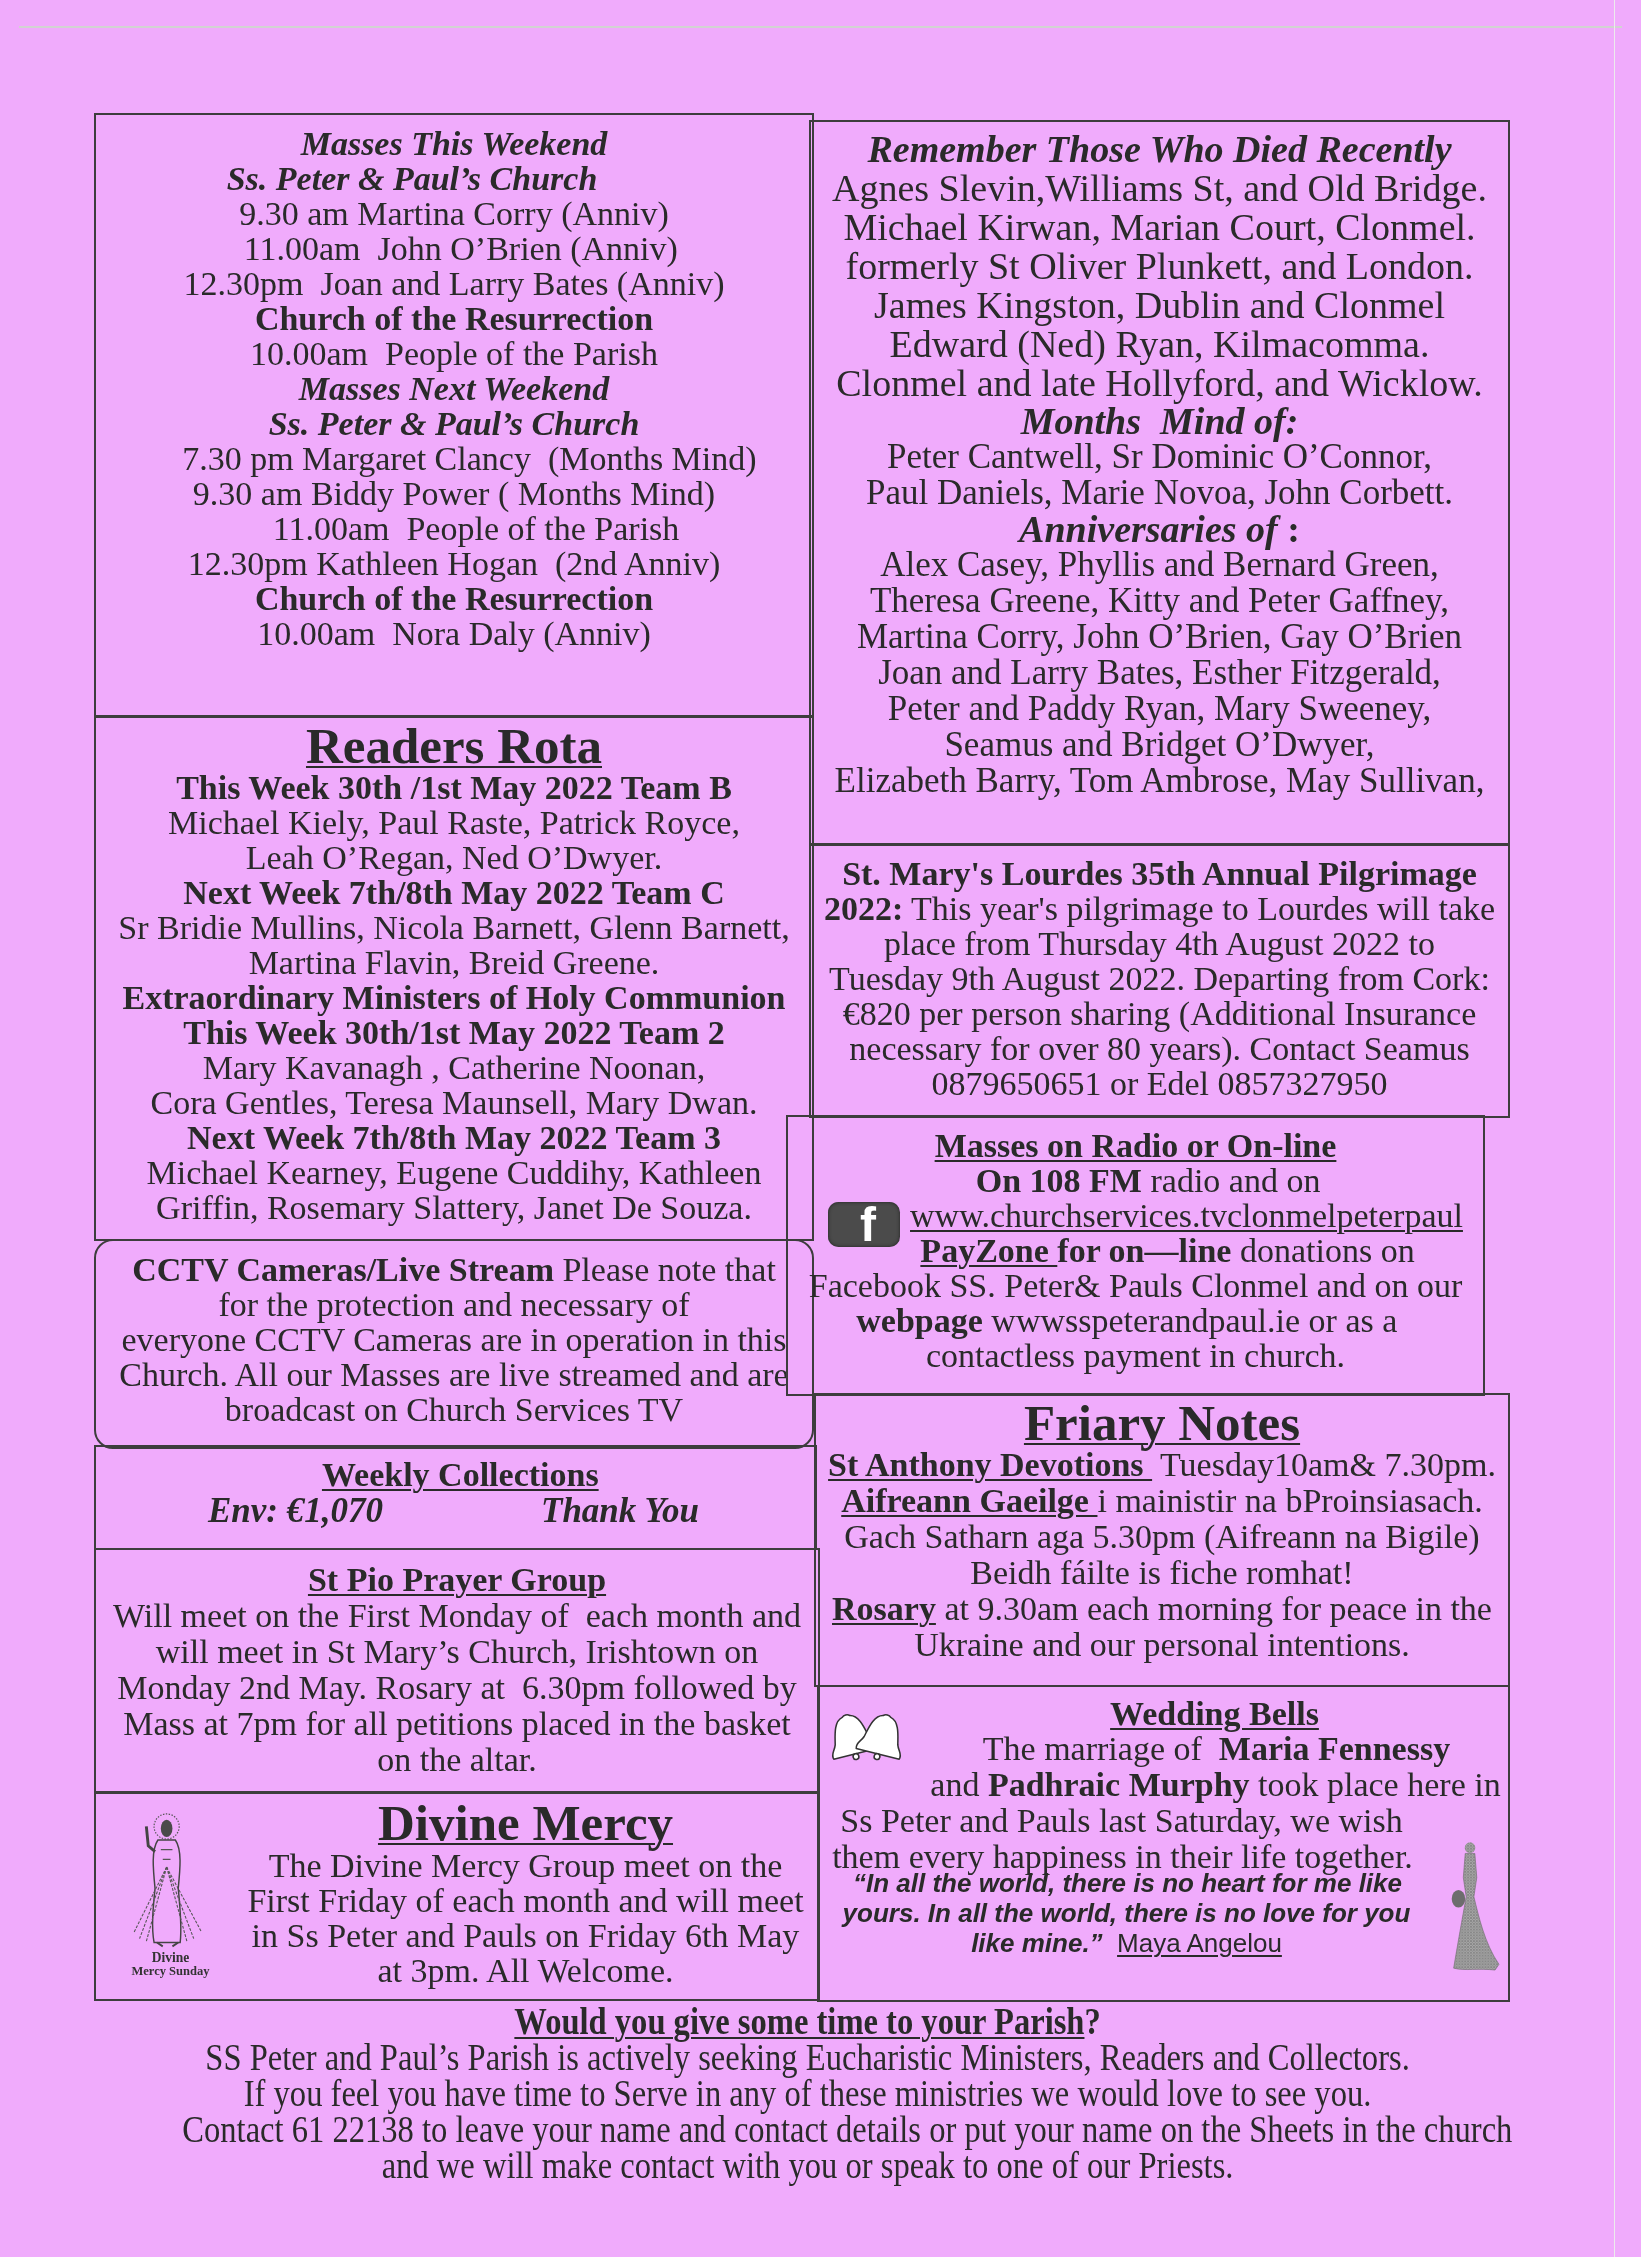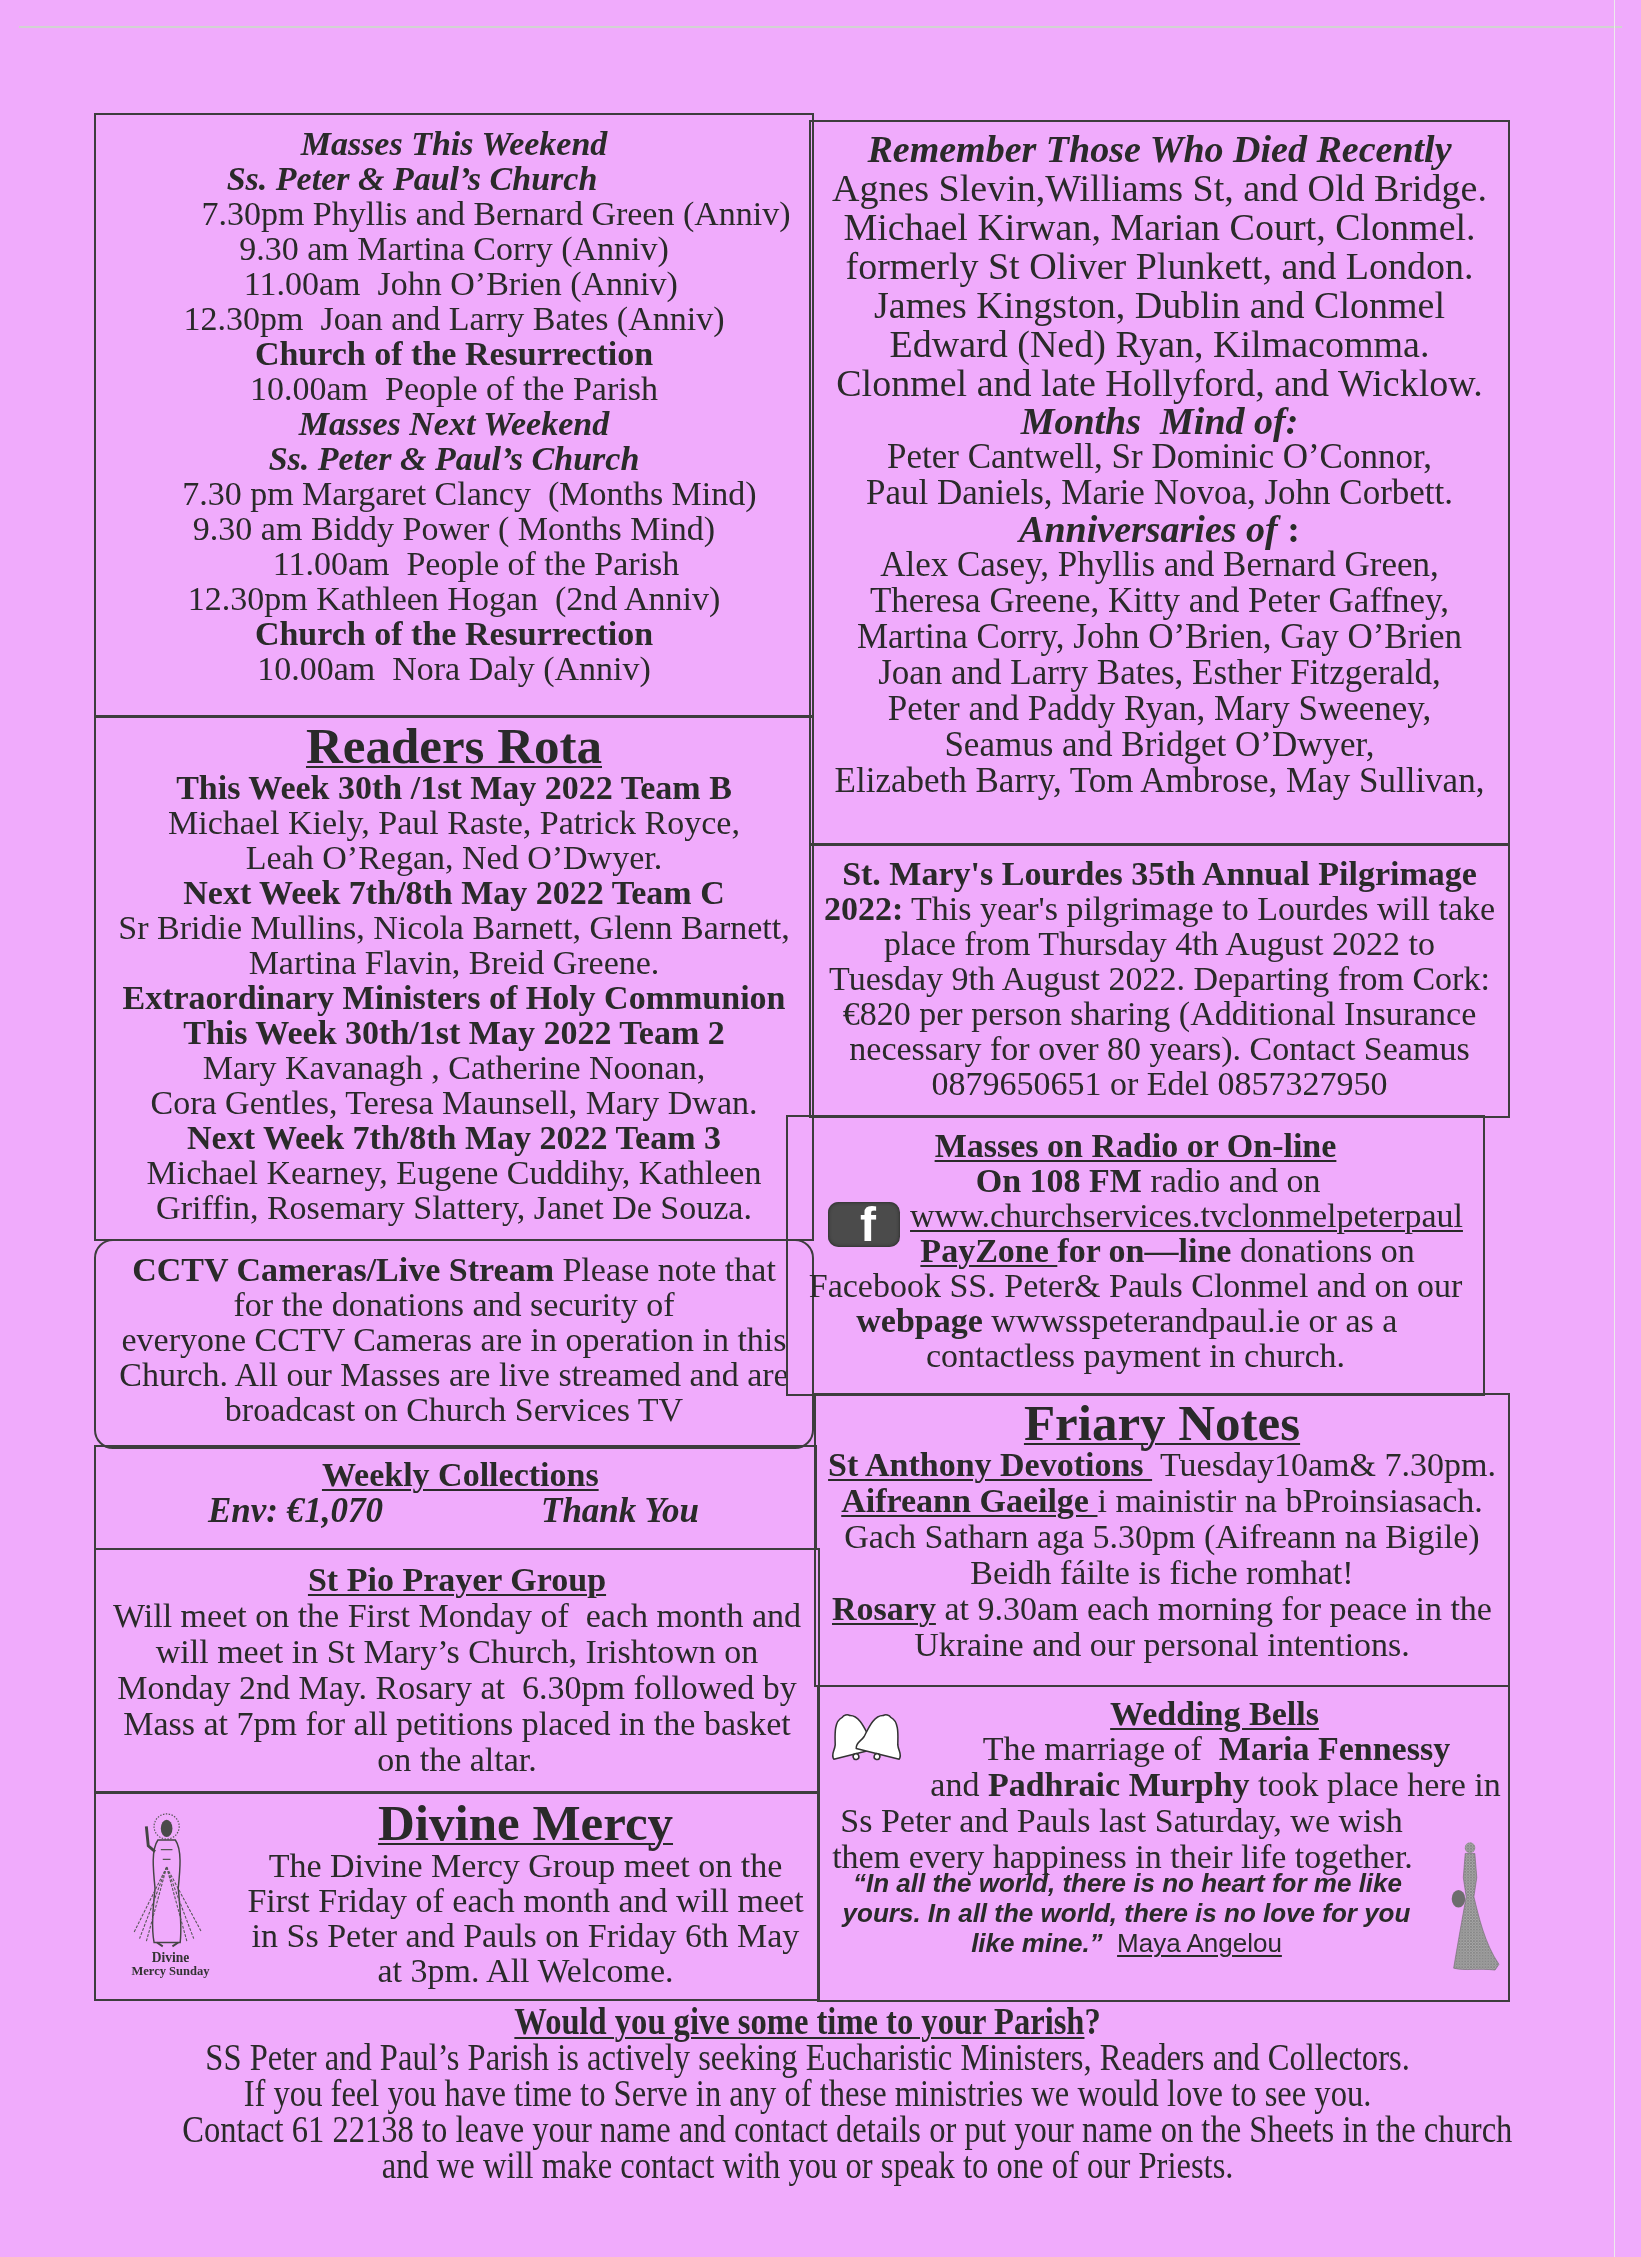--- a/index.html
+++ b/index.html
@@ -61,21 +61,20 @@
 </head>
 <body>
 
 <div class="page">
   <div class="scan-top"></div>
   <div class="scan-right"></div>
 
   <section class="box" id="b-masses">
     <div class="ln bi">Masses This Weekend</div>
     <div class="ln bi" style="left:-42px">Ss. Peter &amp; Paul’s Church</div>
-    <div class="ln" style="left:42px">7.30pm Phyllis and Bernard Green (Anniv)</div>
     <div class="ln">9.30 am Martina Corry (Anniv)</div>
     <div class="ln" style="left:6.8px">11.00am  John O’Brien (Anniv)</div>
     <div class="ln">12.30pm  Joan and Larry Bates (Anniv)</div>
     <div class="ln b">Church of the Resurrection</div>
     <div class="ln">10.00am  People of the Parish</div>
     <div class="ln bi">Masses Next Weekend</div>
     <div class="ln bi">Ss. Peter &amp; Paul’s Church</div>
     <div class="ln" style="left:15.4px">7.30 pm Margaret Clancy  (Months Mind)</div>
     <div class="ln">9.30 am Biddy Power ( Months Mind)</div>
     <div class="ln" style="left:22px">11.00am  People of the Parish</div>
@@ -96,21 +95,21 @@
     <div class="ln b">This Week 30th/1st May 2022 Team 2</div>
     <div class="ln">Mary Kavanagh , Catherine Noonan,</div>
     <div class="ln">Cora Gentles, Teresa Maunsell, Mary Dwan.</div>
     <div class="ln b">Next Week 7th/8th May 2022 Team 3</div>
     <div class="ln">Michael Kearney, Eugene Cuddihy, Kathleen</div>
     <div class="ln">Griffin, Rosemary Slattery, Janet De Souza.</div>
   </section>
 
   <section class="box" id="b-cctv">
     <div class="ln"><span class="b">CCTV Cameras/Live Stream</span><span> Please note that</span></div>
-    <div class="ln">for the donations and security of</div>
+    <div class="ln">for the protection and necessary of</div>
     <div class="ln">everyone CCTV Cameras are in operation in this</div>
     <div class="ln">Church. All our Masses are live streamed and are</div>
     <div class="ln">broadcast on Church Services TV</div>
   </section>
 
   <section class="box" id="b-coll">
     <div class="ln lh36" style="left:4.8px"><span class="b u">Weekly Collections</span></div>
     <div class="env-line">
       <span class="env">Env: €1,070</span>
       <span class="thanks">Thank You</span>

